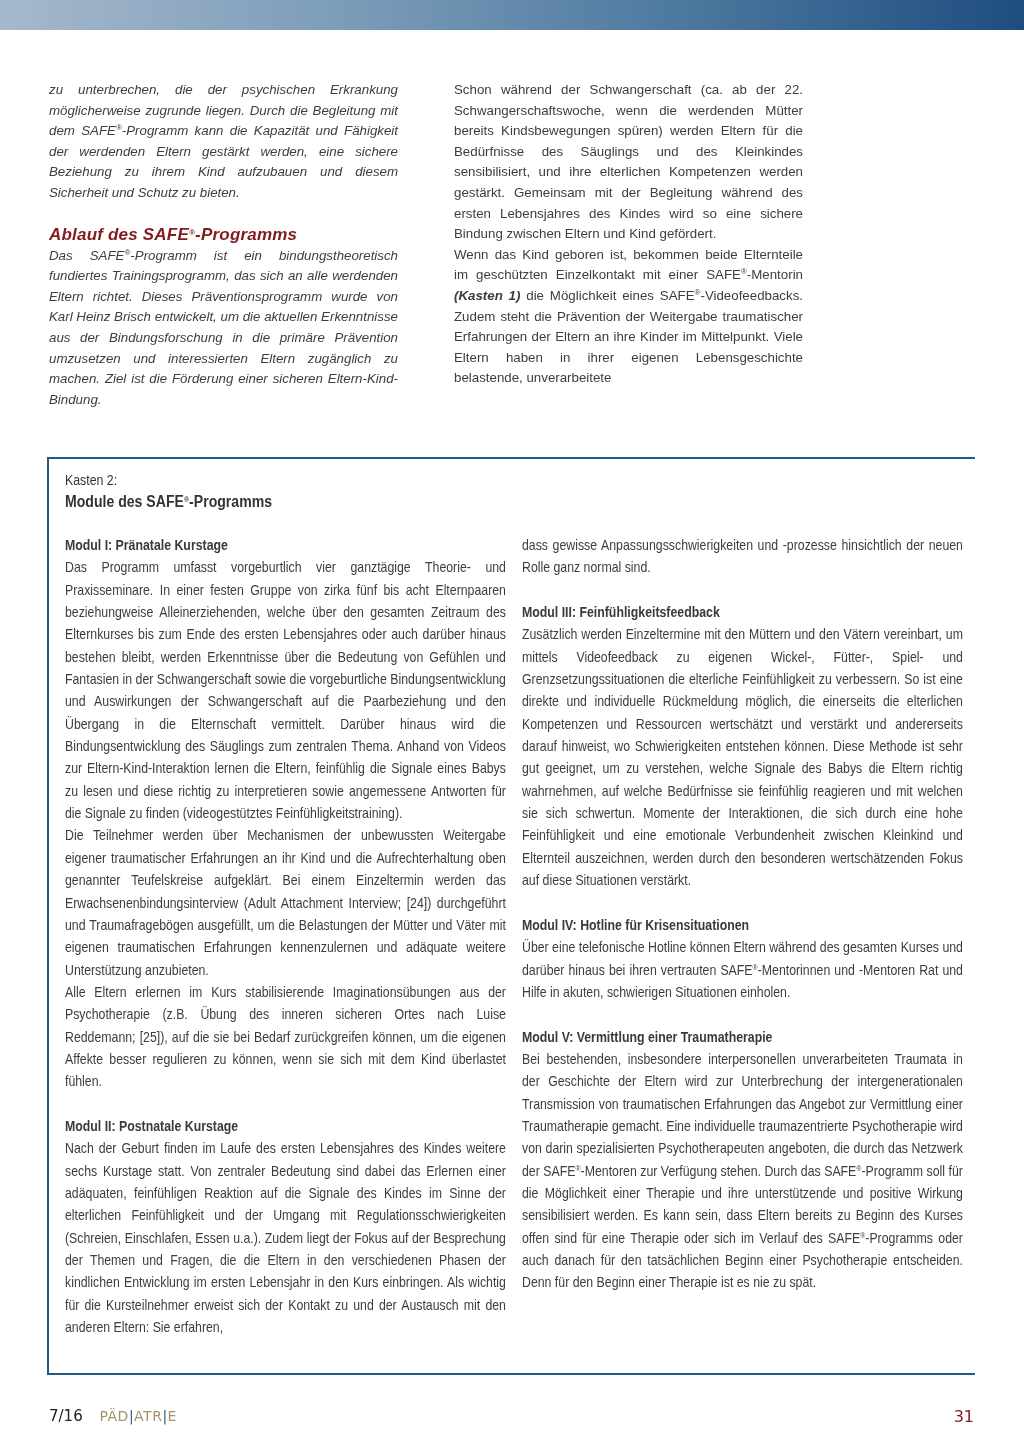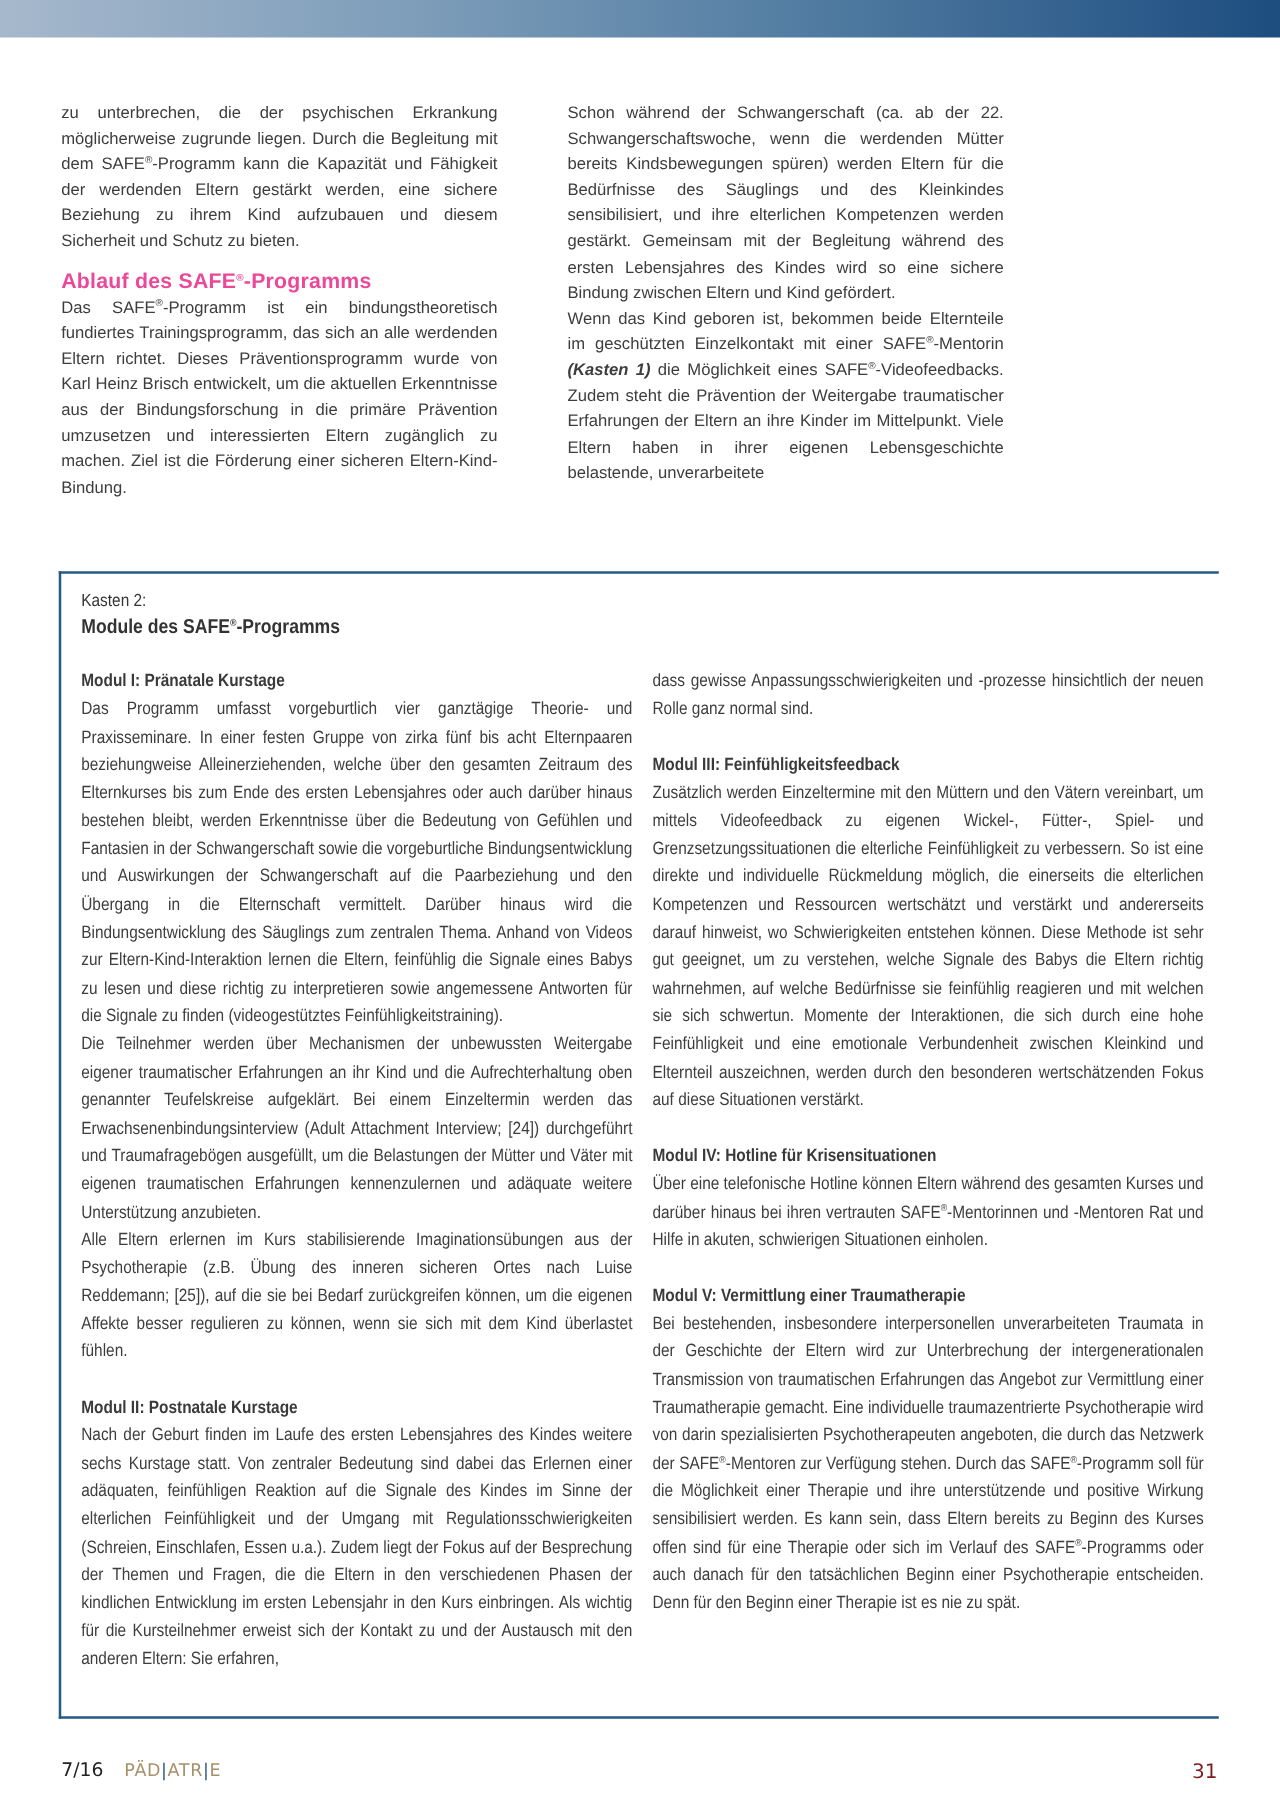--- a/index.html
+++ b/index.html
@@ -7,24 +7,24 @@
            font-family: "Liberation Sans", sans-serif; color: #3a3a3a; }
 
     .header-bar { position: absolute; left: 0; top: 0; width: 1024px; height: 30px;
       background: linear-gradient(to right, #a6b8cc 0%, #7a9bb8 35%, #4f7aa0 65%, #1d4d80 100%); }
     .section-label { position: absolute; right: 50px; top: 14px; color: #ffffff;
       font-family: "DejaVu Sans", sans-serif; font-weight: bold; font-size: 16px; letter-spacing: 1.2px; line-height: 18px; margin-top: 25px; }
 
     .col { position: absolute; top: 80px; width: 349px; font-size: 13.3px; line-height: 20.6px;
       text-align: justify; color: #3d3d3d; }
     .col p { margin: 0; }
-    .col-left { left: 49px; }
+    .col-left { left: 49px; font-style: italic; }
     .col-right { left: 418px; margin-left: 36px; }
     .col h2 { font-family: "Liberation Sans", sans-serif; font-size: 17px; font-weight: bold;
-      margin: 10px 0 0 0; line-height: 22px; color: #ec4899; letter-spacing: 0.2px; }
+      margin: 20px 0 0 0; line-height: 22px; color: #7f1d1d; letter-spacing: 0.2px; }
     sup { font-size: 8px; line-height: 0; vertical-align: 5px; }
     em { font-style: italic; font-weight: bold; }
 
     .box { position: absolute; left: 47px; top: 457px; width: 928px; height: 918px;
       border-left: 2px solid #245a86; border-top: 2px solid #245a86; border-bottom: 2px solid #245a86;
       box-sizing: border-box; }
     .box-kicker { position: absolute; left: 16px; top: 13px; font-family: "Liberation Sans", sans-serif;
       font-size: 14px; color: #333; transform: scaleX(0.88); transform-origin: left; }
     .box-title { position: absolute; left: 16px; top: 34px; font-family: "Liberation Sans", sans-serif;
       font-size: 16px; font-weight: bold; color: #333; transform: scaleX(0.88); transform-origin: left; }

